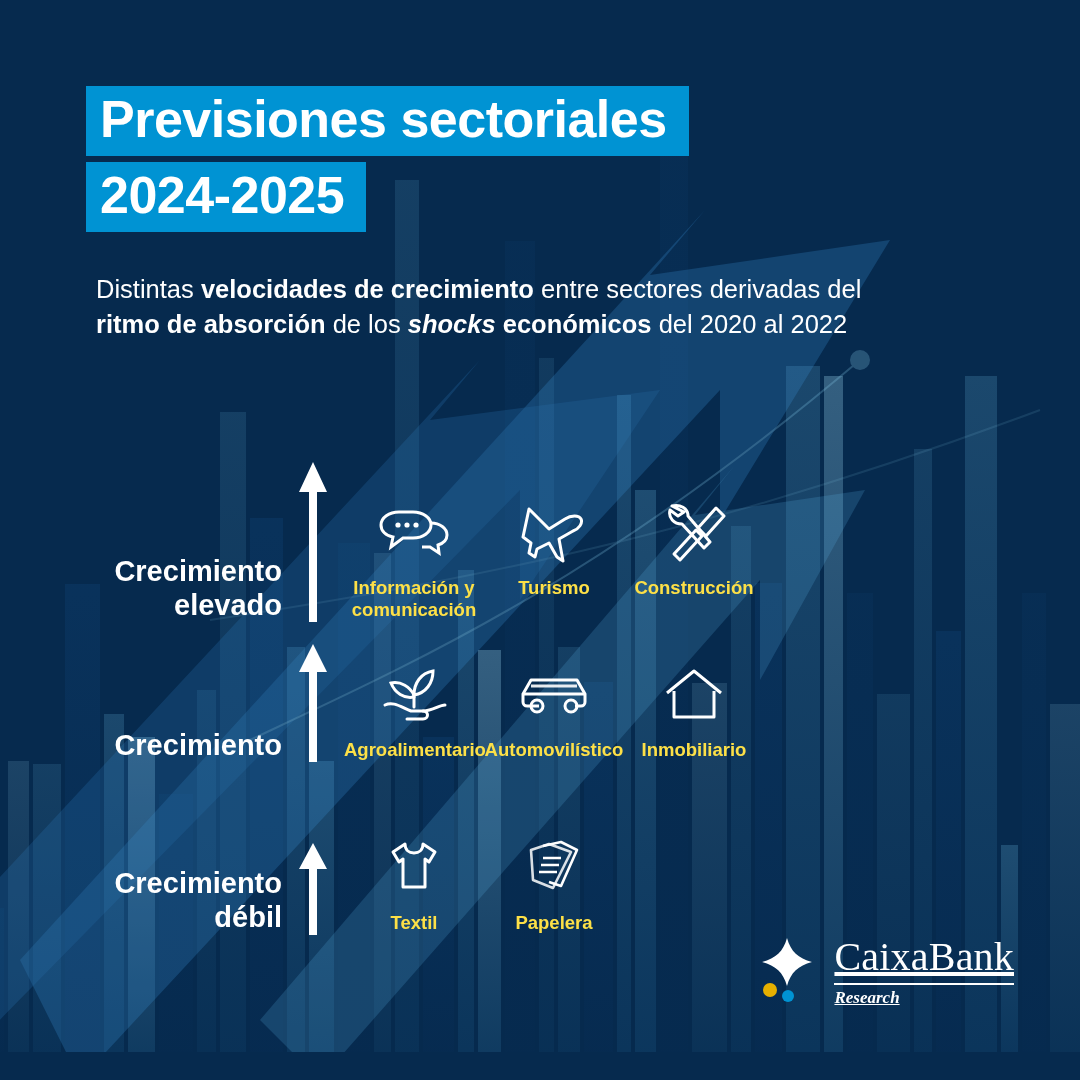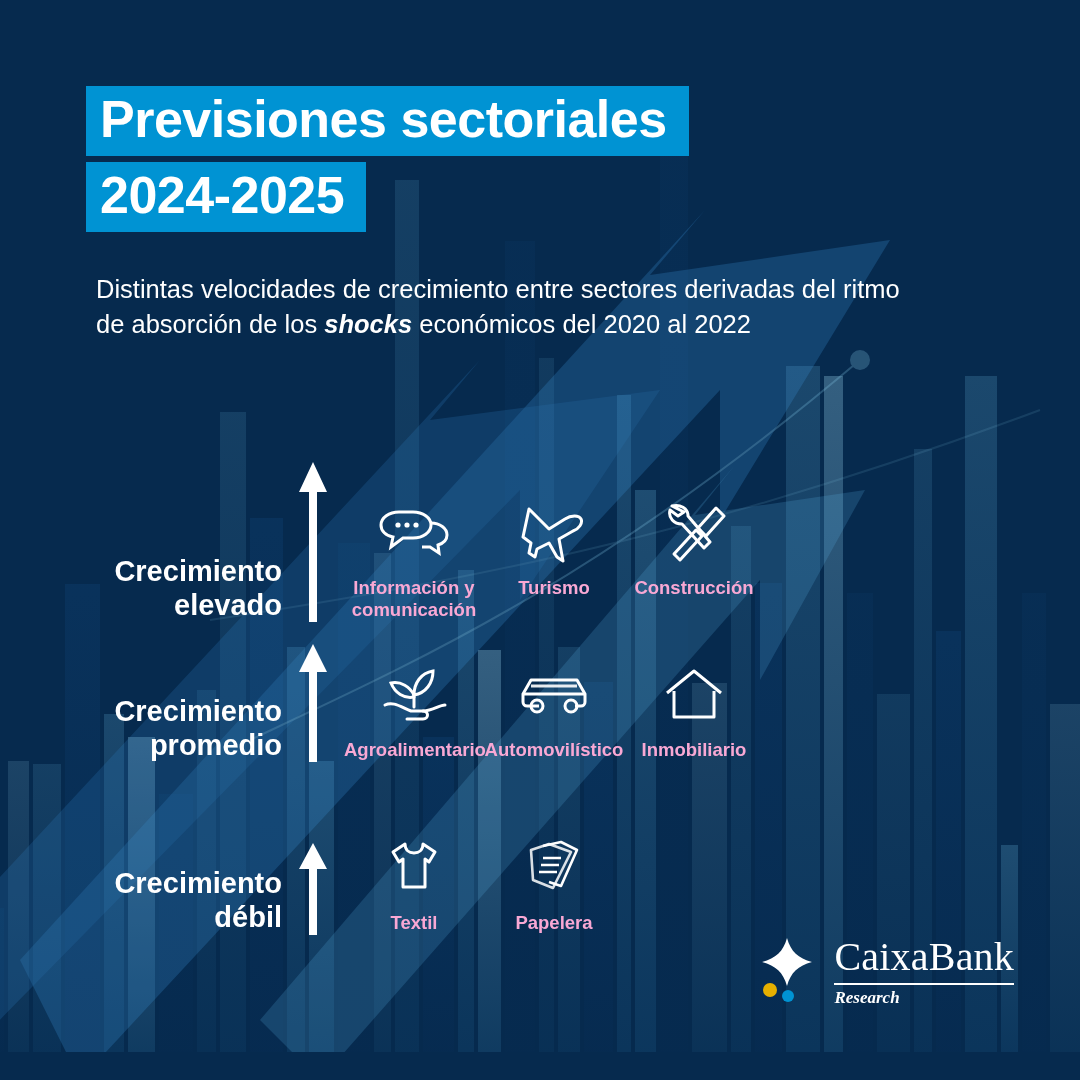--- a/index.html
+++ b/index.html
@@ -43,36 +43,36 @@
     margin-bottom: 6px;
     white-space: nowrap;
   }
   .subtitle {
     position: absolute; left: 96px; top: 272px;
     width: 820px;
     color: #ffffff;
     font-size: 25.5px;
     line-height: 1.36;
   }
-  .subtitle b { font-weight: normal; }
+  .subtitle b { font-weight: bold; }
   .subtitle i { font-style: italic; font-weight: bold; }
 
   
   .group { position: absolute; display: flex; align-items: flex-end; }
   .group-label {
     color: #ffffff; font-weight: bold; font-size: 29px;
     text-align: right; line-height: 1.18;
     width: 232px;
     padding-right: 14px;
   }
   .arrow-col { width: 34px; position: relative; }
   .arrow-svg { position: absolute; left: 0; bottom: 0; }
 
   .sectors { display: flex; align-items: flex-start; }
-  .sector { width: 140px; text-align: center; color: #f9a8d4; }
+  .sector { width: 140px; text-align: center; color: #fde047; }
   .sector .icon { height: 86px; display: flex; align-items: center; justify-content: center; }
   .sector .lbl { font-size: 18.5px; font-weight: bold; line-height: 1.22; margin-top: 2px; }
 
   
   .logo { position: absolute; right: 66px; bottom: 44px; display: flex; align-items: center; }
   .logo-text { color: #fff; }
   .logo-name { font-size: 40px; font-family: "Liberation Serif", serif; letter-spacing: .2px; }
   .logo-rule { height: 2px; background: #fff; margin: 3px 0 3px 0; }
   .logo-sub { font-size: 17px; font-weight: bold; font-style: italic; font-family:"Liberation Serif", serif;}
 </style>
@@ -199,21 +199,20 @@
         <div class="lbl">
           <div>Construcción</div>
         </div>
       </div>
     </div>
   </div>
 
   <div class="group" style="left:64px; top:644px;">
     <div class="group-label">
       <div>Crecimiento</div>
-      <div>promedio</div>
     </div>
     <div class="arrow-col" style="height:118px;">
       <svg class="arrow-svg" width="34" height="118" viewBox="0 0 34 118">
         <path d="M17 0 L31 28 L21 28 L21 118 L13 118 L13 28 L3 28 Z" fill="#ffffff"></path>
       </svg>
     </div>
     <div class="sectors" style="margin-left:14px;">
 
       <div class="sector">
         <div class="icon">
@@ -299,20 +298,20 @@
   </div>
 
   <div class="logo">
     <svg width="74" height="74" viewBox="0 0 74 74">
       <g fill="#ffffff">
         <path d="M37 4 C41 18 48 24 62 28 C48 32 41 38 37 52 C33 38 26 32 12 28 C26 24 33 18 37 4 Z"></path>
         <circle cx="20" cy="56" r="7" fill="#e6b000"></circle>
         <circle cx="38" cy="62" r="6" fill="#0093d3"></circle>
       </g>
     </svg>
-    <div class="logo-text" style="margin-left:10px;">
+    <div class="logo-text" style="margin-left:10px;text-decoration:underline;">
       <div class="logo-name">CaixaBank</div>
       <div class="logo-rule"></div>
       <div class="logo-sub">Research</div>
     </div>
   </div>
 
 </div>
 
 </body></html>

